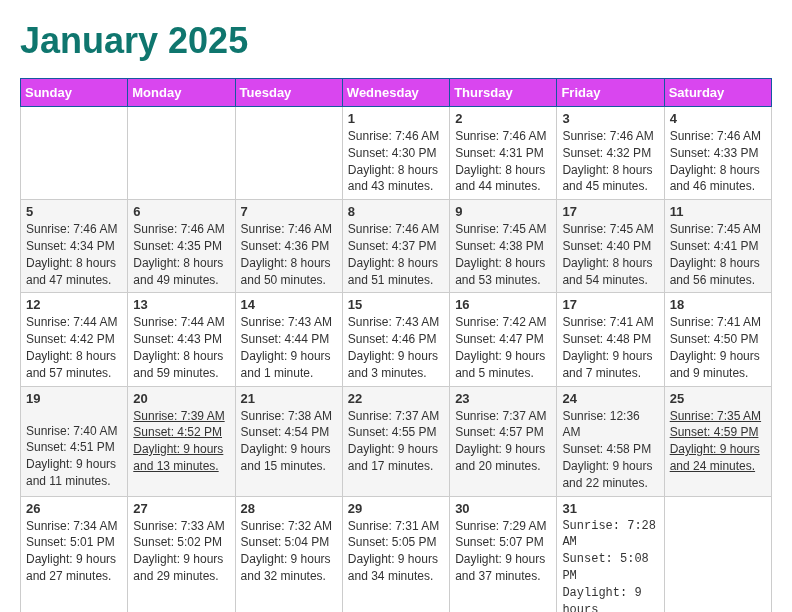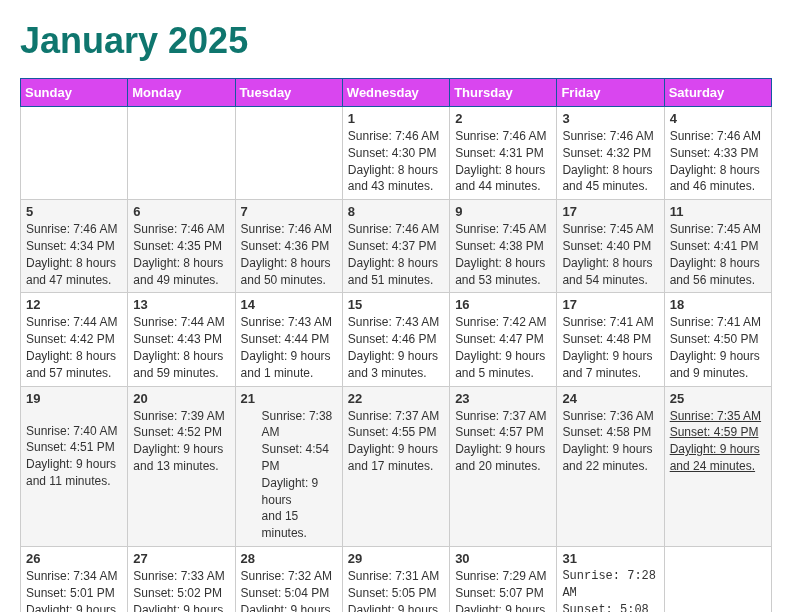--- a/index.html
+++ b/index.html
@@ -253,49 +253,49 @@
       <tr>
         <td>
           <div class="day-number">19</div>
           <div class="day-info" style="white-space: pre-line; margin-top: 17px;">Sunrise: 7:40 AM
 Sunset: 4:51 PM
 Daylight: 9 hours
 and 11 minutes.</div>
         </td>
         <td>
           <div class="day-number">20</div>
-          <div class="day-info" style="white-space: pre-line;">Sunrise: 7:39 AM
+          <div class="day-info" style="white-space: pre-line; text-decoration: underline;">Sunrise: 7:39 AM
 Sunset: 4:52 PM
 Daylight: 9 hours
 and 13 minutes.</div>
         </td>
         <td>
           <div class="day-number">21</div>
-          <div class="day-info" style="white-space: pre-line; margin-left: 21px;">Sunrise: 7:38 AM
+          <div class="day-info" style="white-space: pre-line;">Sunrise: 7:38 AM
 Sunset: 4:54 PM
 Daylight: 9 hours
 and 15 minutes.</div>
         </td>
         <td>
           <div class="day-number">22</div>
           <div class="day-info" style="white-space: pre-line;">Sunrise: 7:37 AM
 Sunset: 4:55 PM
 Daylight: 9 hours
 and 17 minutes.</div>
         </td>
         <td>
           <div class="day-number">23</div>
           <div class="day-info" style="white-space: pre-line;">Sunrise: 7:37 AM
 Sunset: 4:57 PM
 Daylight: 9 hours
 and 20 minutes.</div>
         </td>
         <td>
           <div class="day-number">24</div>
-          <div class="day-info" style="white-space: pre-line;">Sunrise: 7:36 AM
+          <div class="day-info" style="white-space: pre-line;">Sunrise: 12:36 AM
 Sunset: 4:58 PM
 Daylight: 9 hours
 and 22 minutes.</div>
         </td>
         <td>
           <div class="day-number">25</div>
           <div class="day-info" style="white-space: pre-line; text-decoration: underline;">Sunrise: 7:35 AM
 Sunset: 4:59 PM
 Daylight: 9 hours
 and 24 minutes.</div>

